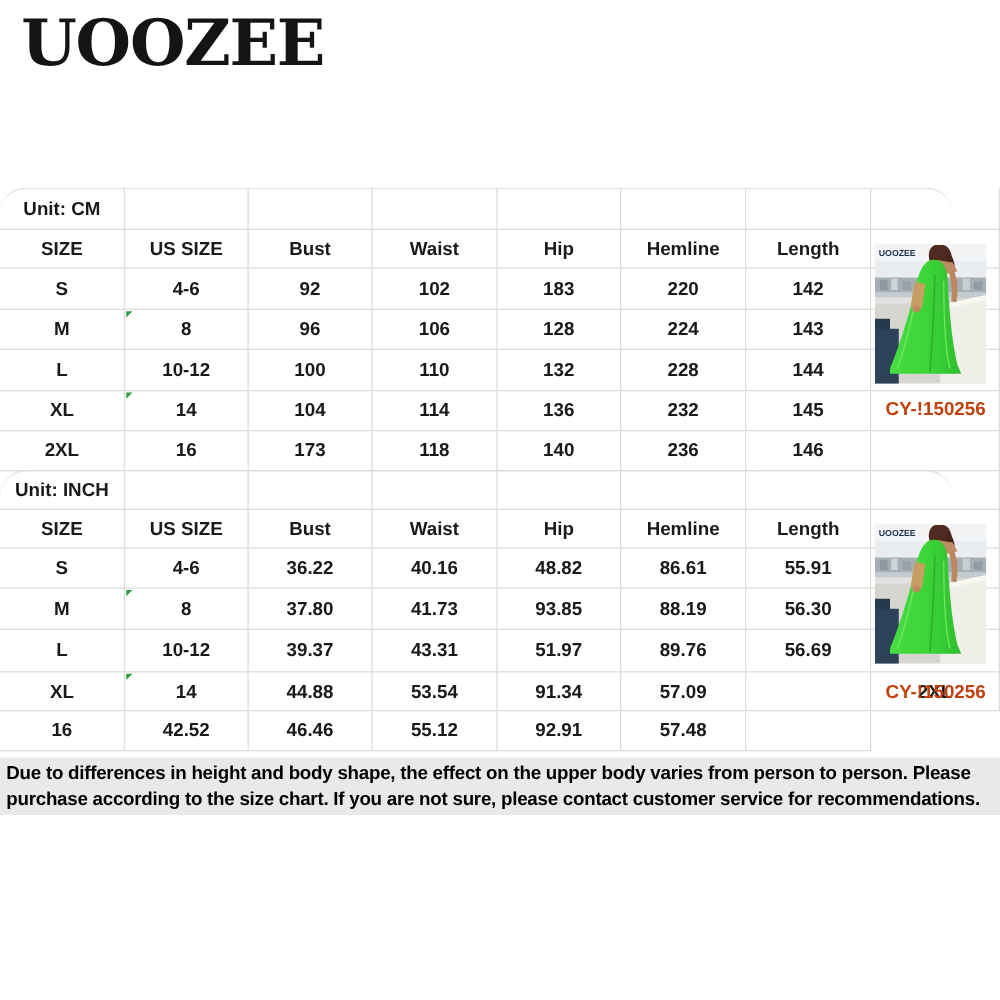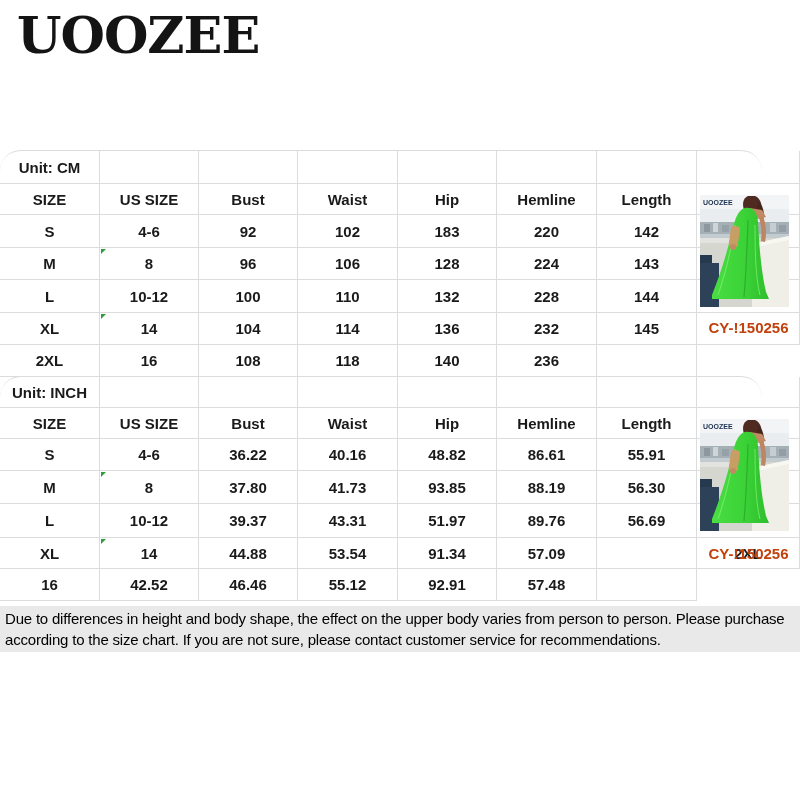--- a/index.html
+++ b/index.html
@@ -28,21 +28,21 @@
   #photo-inch{top:419px;}
   .photo svg{display:block;width:89px;height:112px;}
 
   .code{position:absolute;left:697px;width:103px;text-align:center;
         font-weight:bold;font-size:15px;color:#c2410c;}
   #code-cm{top:312px;height:32px;line-height:32px;}
   #code-inch{top:538px;height:31px;line-height:31px;}
 
   .note{position:absolute;left:0;top:606px;width:800px;height:46px;
         background:#e9e9e9;box-sizing:border-box;padding:2px 5px;
-        font-weight:normal;font-size:15px;line-height:21px;letter-spacing:-0.2px;
+        font-weight:bold;font-size:15px;line-height:21px;letter-spacing:-0.2px;
         color:#000;}
 </style>
 </head>
 <body>
 
 <div class="logo">UOOZEE</div>
 
 <div class="size-grid" id="grid-cm">
     <div class="cell">Unit: CM</div>
     <div class="cell"></div>
@@ -87,24 +87,25 @@
     <div class="cell">XL</div>
     <div class="cell flag">14</div>
     <div class="cell">104</div>
     <div class="cell">114</div>
     <div class="cell">136</div>
     <div class="cell">232</div>
     <div class="cell">145</div>
     <div class="cell"></div>
     <div class="cell">2XL</div>
     <div class="cell">16</div>
-    <div class="cell">108</div>
+    <div class="cell">173</div>
     <div class="cell">118</div>
     <div class="cell">140</div>
     <div class="cell">236</div>
+    <div class="cell">146</div>
     <div class="cell"></div>
   </div>
 <div class="size-grid" id="grid-inch">
     <div class="cell">Unit: INCH</div>
     <div class="cell"></div>
     <div class="cell"></div>
     <div class="cell"></div>
     <div class="cell"></div>
     <div class="cell"></div>
     <div class="cell"></div>

